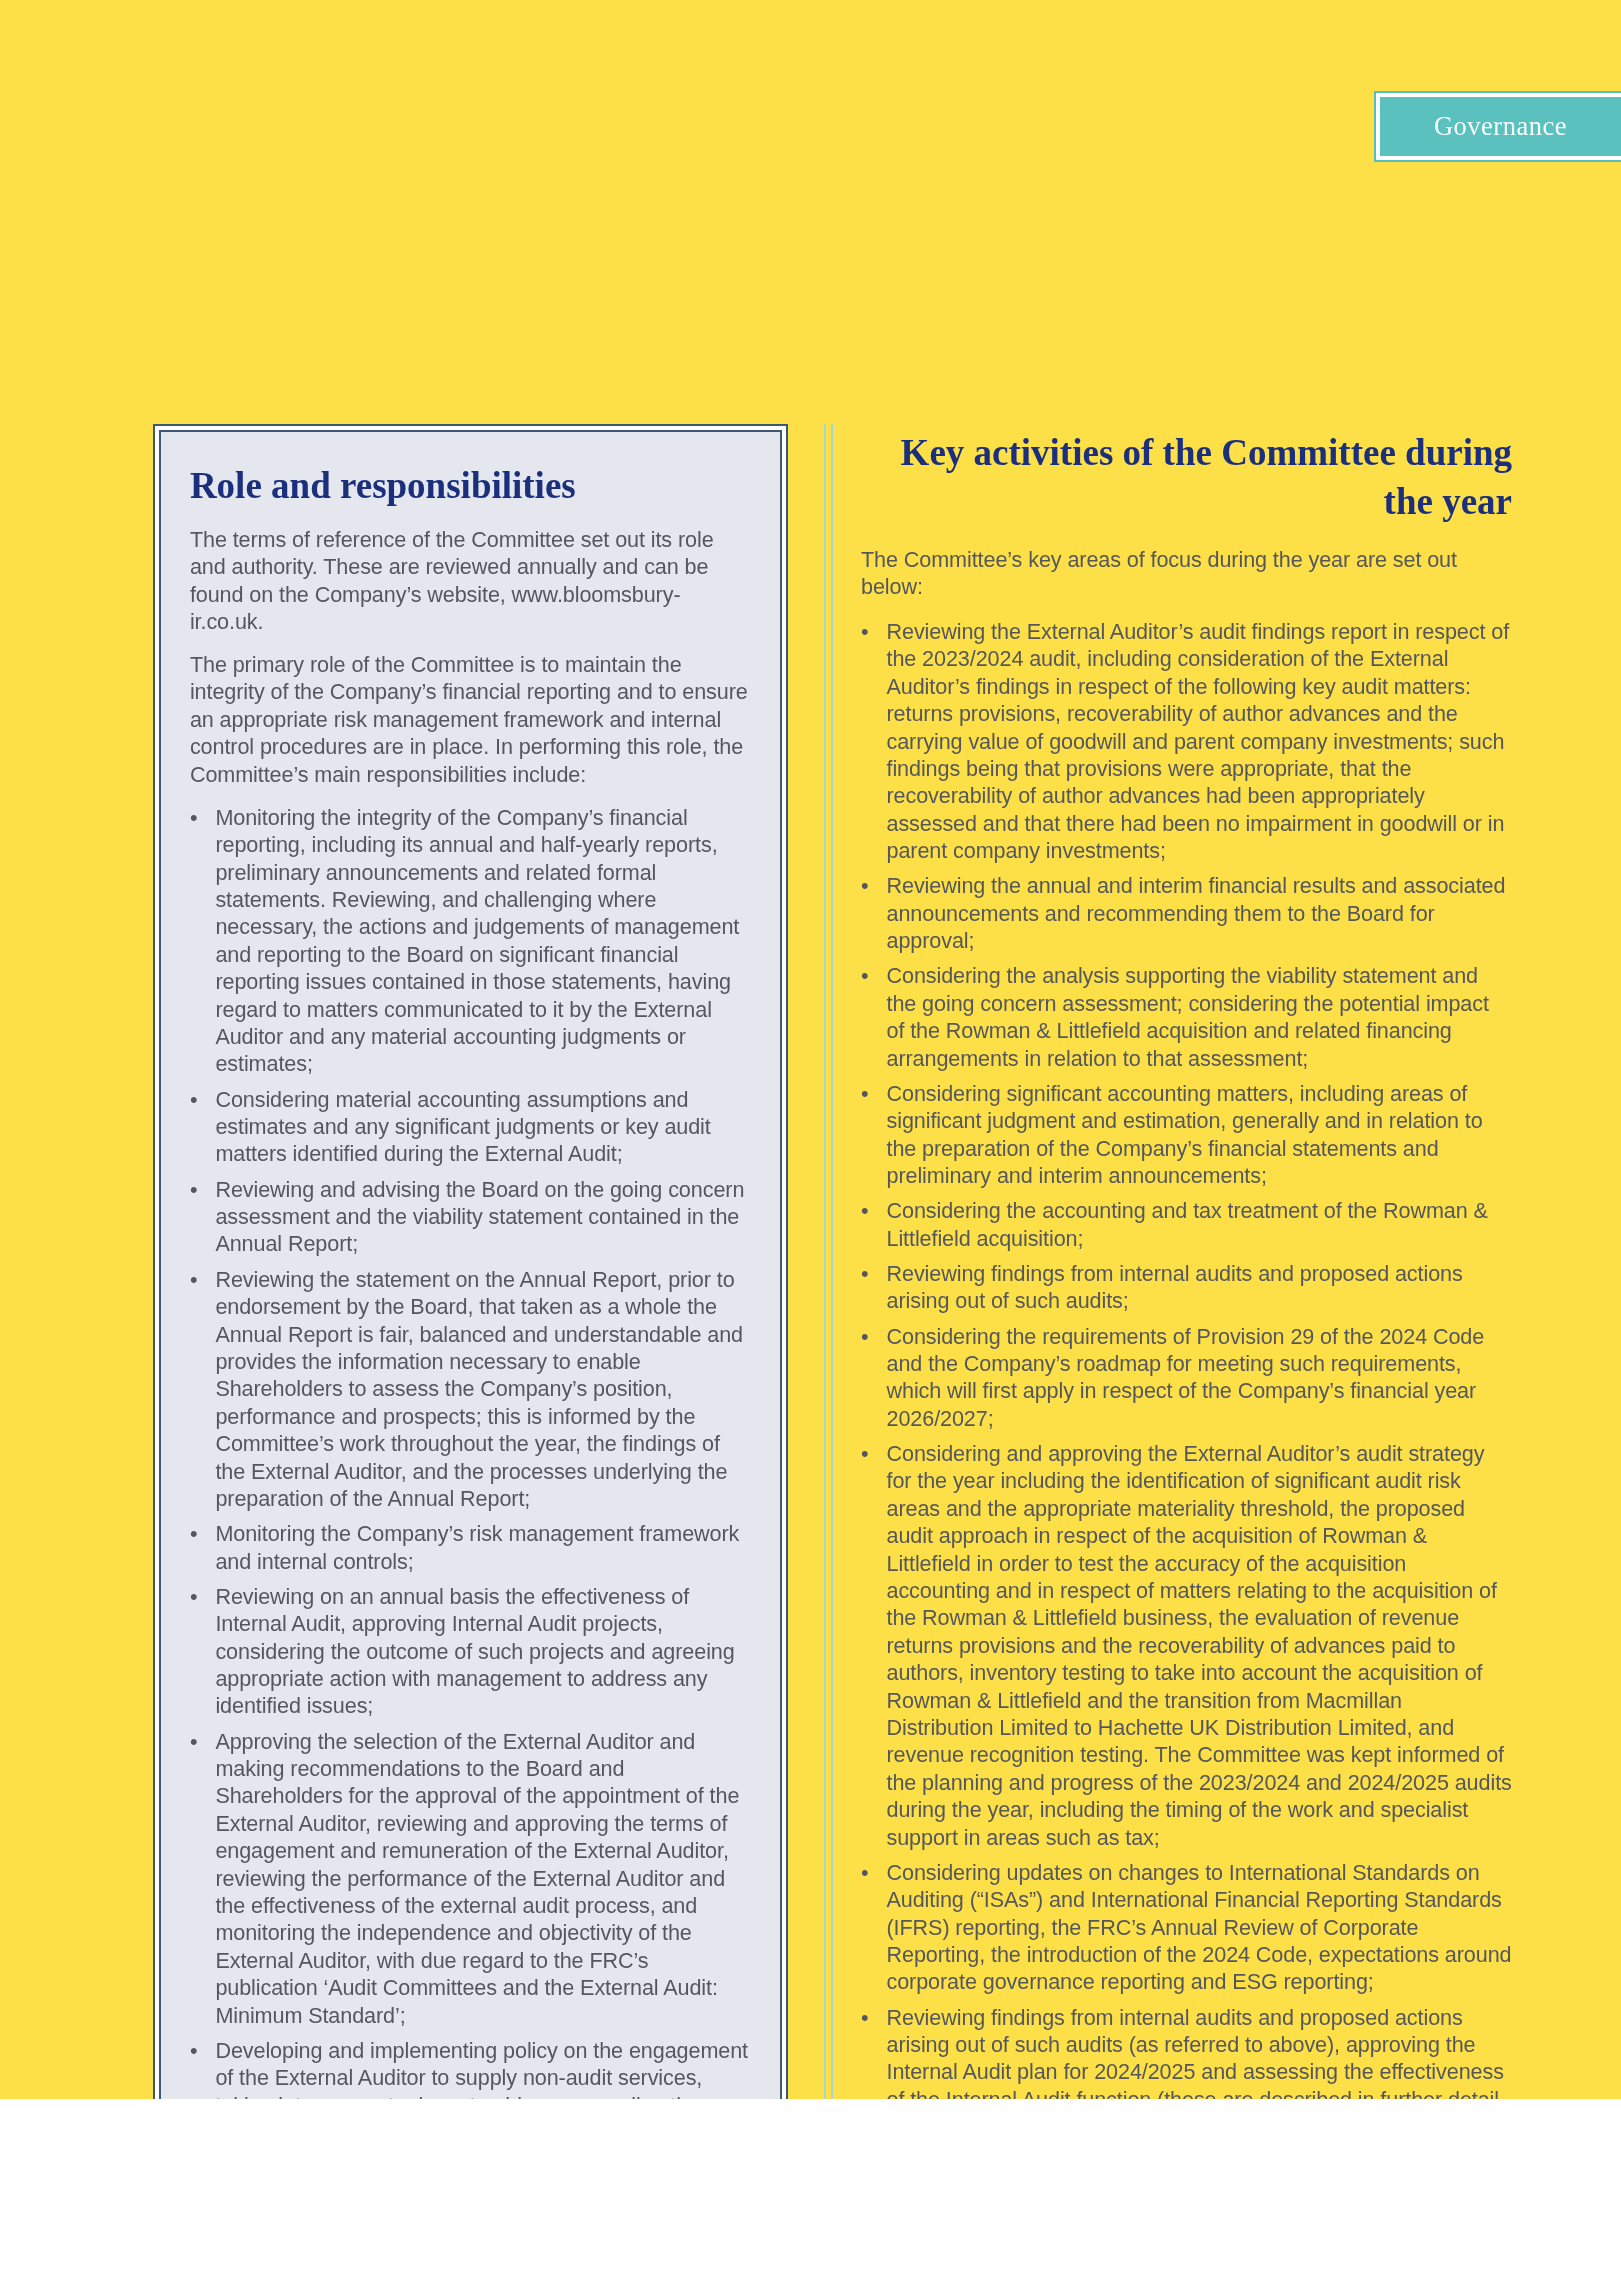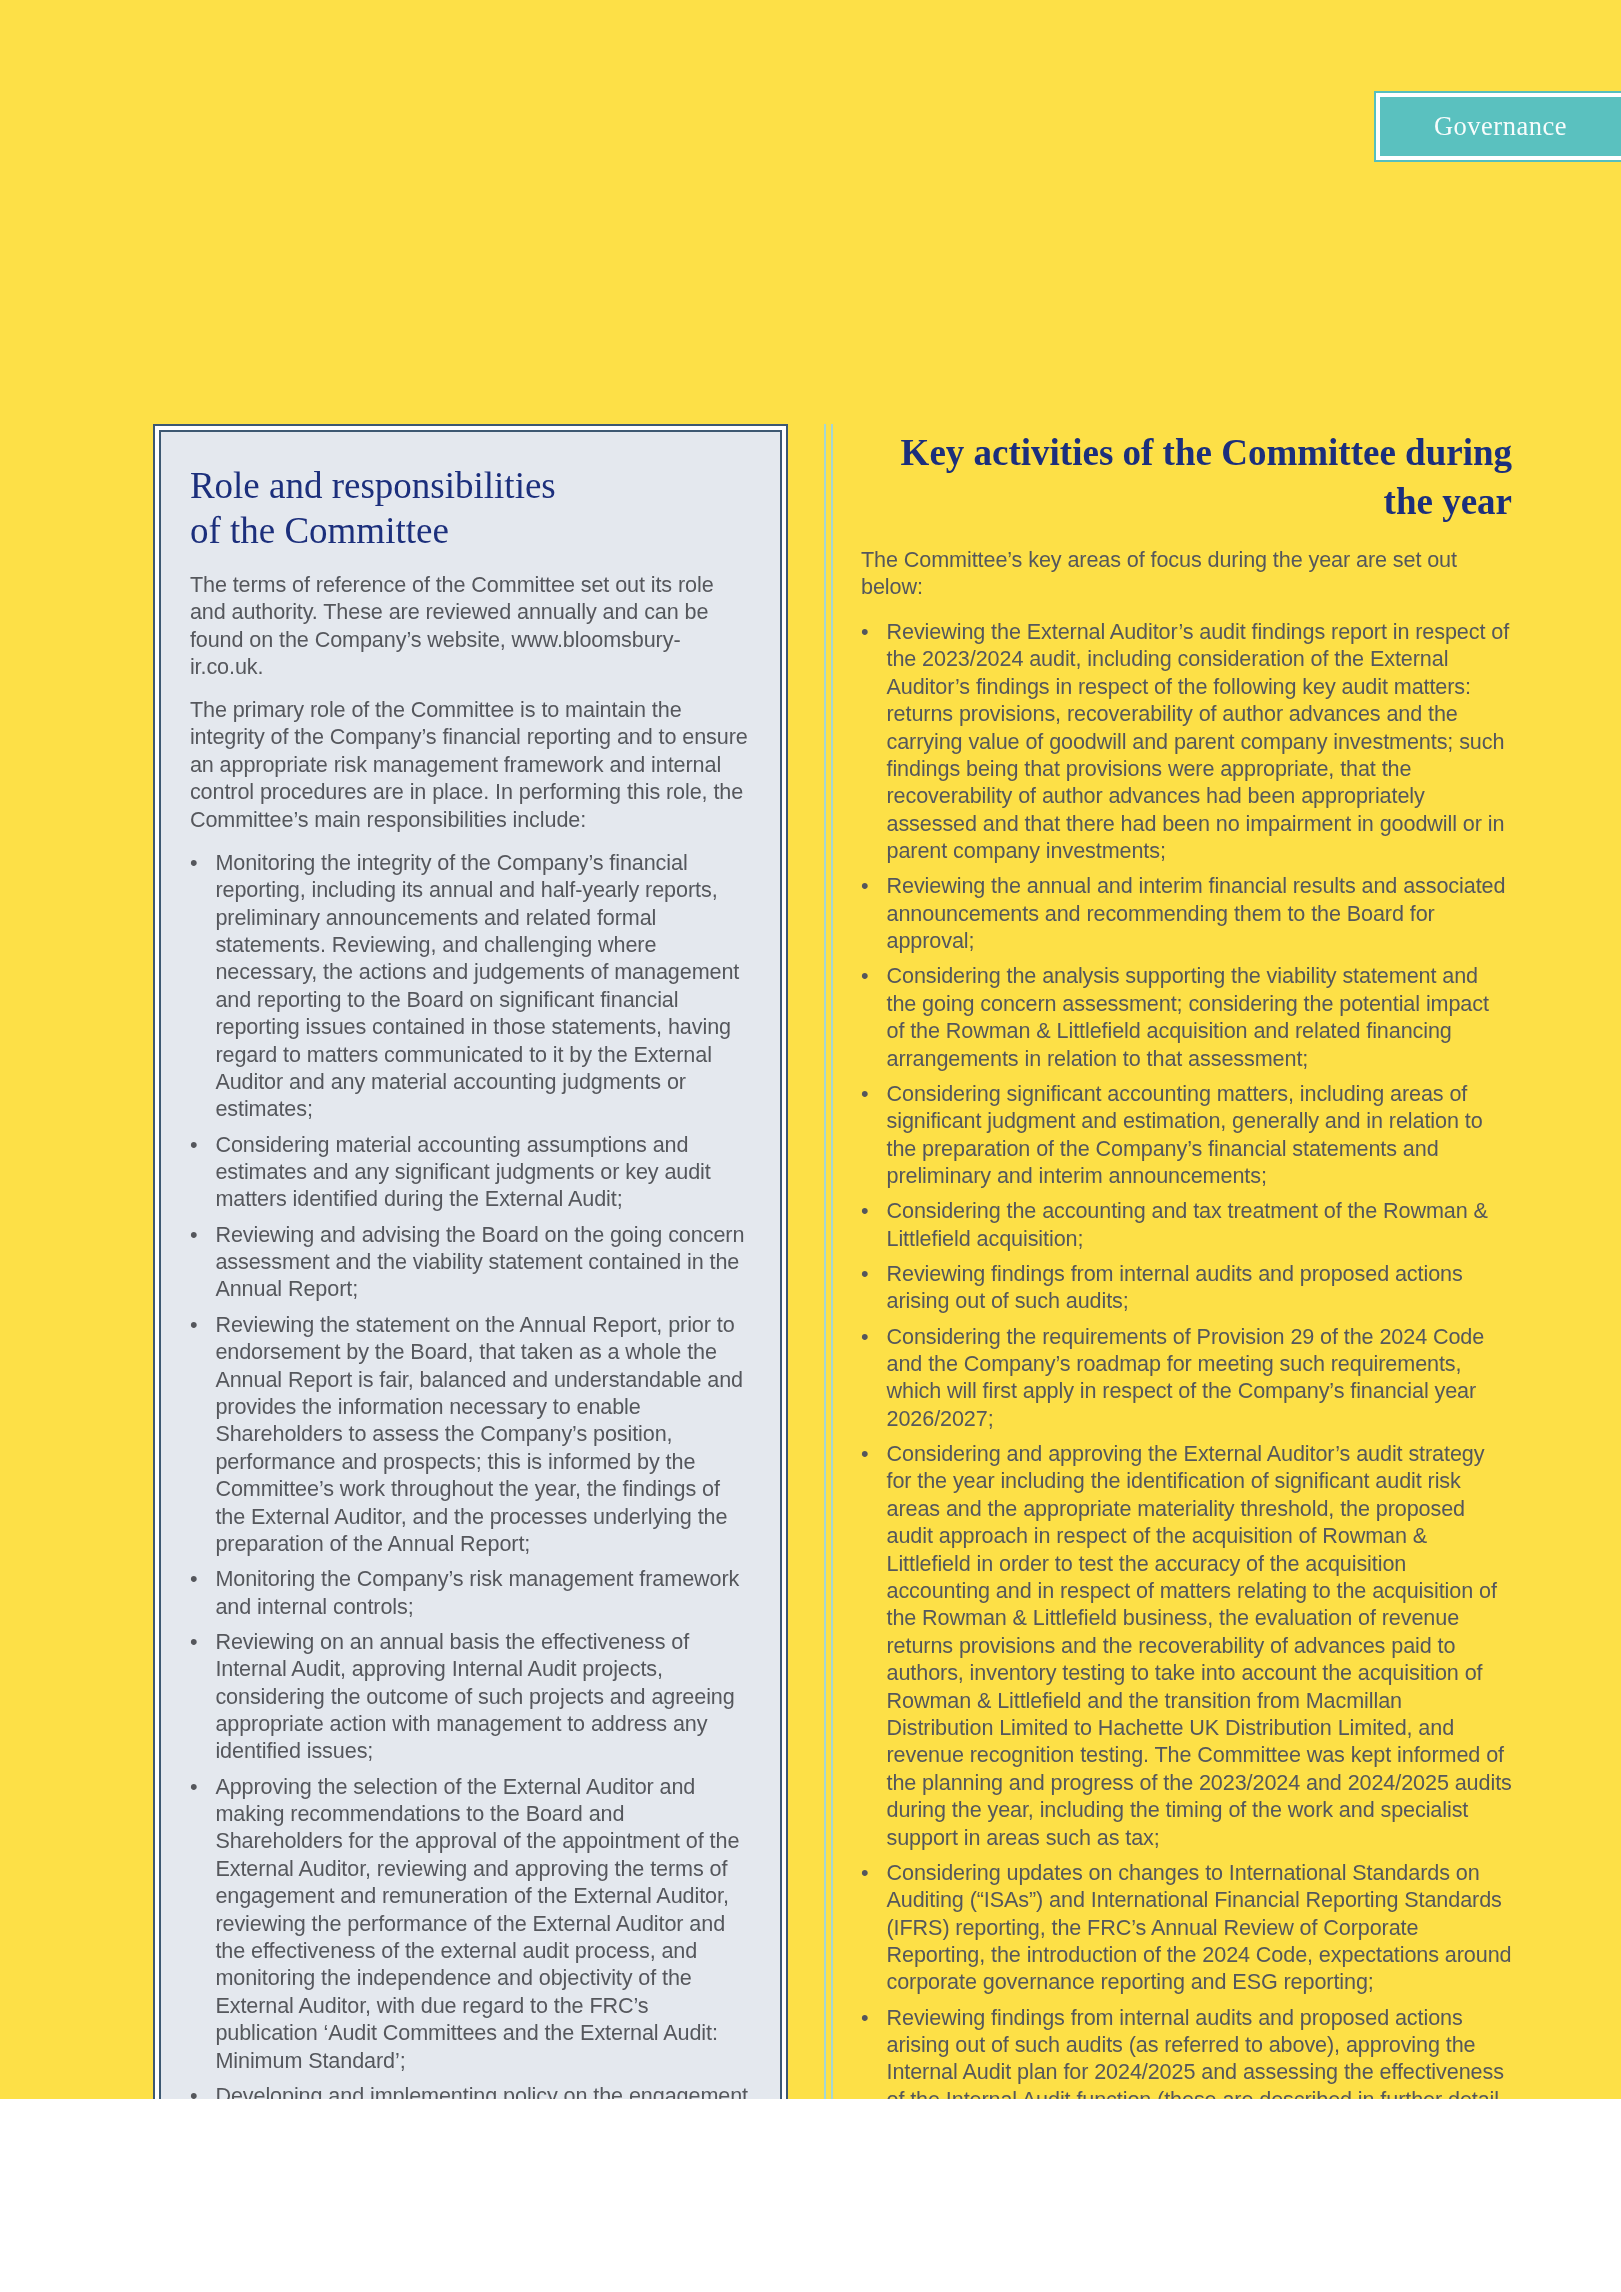--- a/index.html
+++ b/index.html
@@ -23,21 +23,21 @@
   
   .role-box {
     position:absolute; left:153px; top:424px; width:635px; min-height:1701px;
     box-sizing:border-box; border:2.9px solid #3d5872; background:#ffffff; padding:3.9px;
   }
   .role-box-inner {
     box-sizing:border-box; min-height:1687px; border:2px solid #3d5872;
     background:#e4e8ee; padding:27.4px 29px 33px 29px;
   }
   .panel-title {
-    font-family:"Liberation Serif", serif; font-weight:400; color:#1c2f7c;
+    font-family:"Liberation Serif", serif; font-weight:700; color:#1c2f7c;
     font-size:37px; line-height:45px; margin:3.9px 0 17.6px 0;
   }
   .panel-title span { display:block; }
 
   .body-text, .bullet-text {
     font-size:21.6px; line-height:27.4px; color:#55575c; letter-spacing:-0.1px;
   }
   .para { margin:0 0 15.7px 0; }
 
   .bullet { display:flex; margin-top:7.8px; }
@@ -78,21 +78,20 @@
 <div class="page">
 
   <div class="badge-frame">
     <div class="badge-fill">Governance</div>
   </div>
 
   <div class="role-box">
     <div class="role-box-inner">
       <div class="panel-title">
         <span>Role and responsibilities</span>
-        <span>of the Committee</span>
       </div>
 
       <p class="body-text para">The terms of reference of the Committee set out its role and authority. These are reviewed annually and can be found on the Company’s website, www.bloomsbury-ir.co.uk.</p>
       <p class="body-text para">The primary role of the Committee is to maintain the integrity of the Company’s financial reporting and to ensure an appropriate risk management framework and internal control procedures are in place. In performing this role, the Committee’s main responsibilities include:</p>
 
       <div class="bullet">
         <span class="bullet-dot">•</span>
         <span class="bullet-text">Monitoring the integrity of the Company’s financial reporting, including its annual and half-yearly reports, preliminary announcements and related formal statements. Reviewing, and challenging where necessary, the actions and judgements of management and reporting to the Board on significant financial reporting issues contained in those statements, having regard to matters communicated to it by the External Auditor and any material accounting judgments or estimates;</span>
       </div>
       <div class="bullet">

